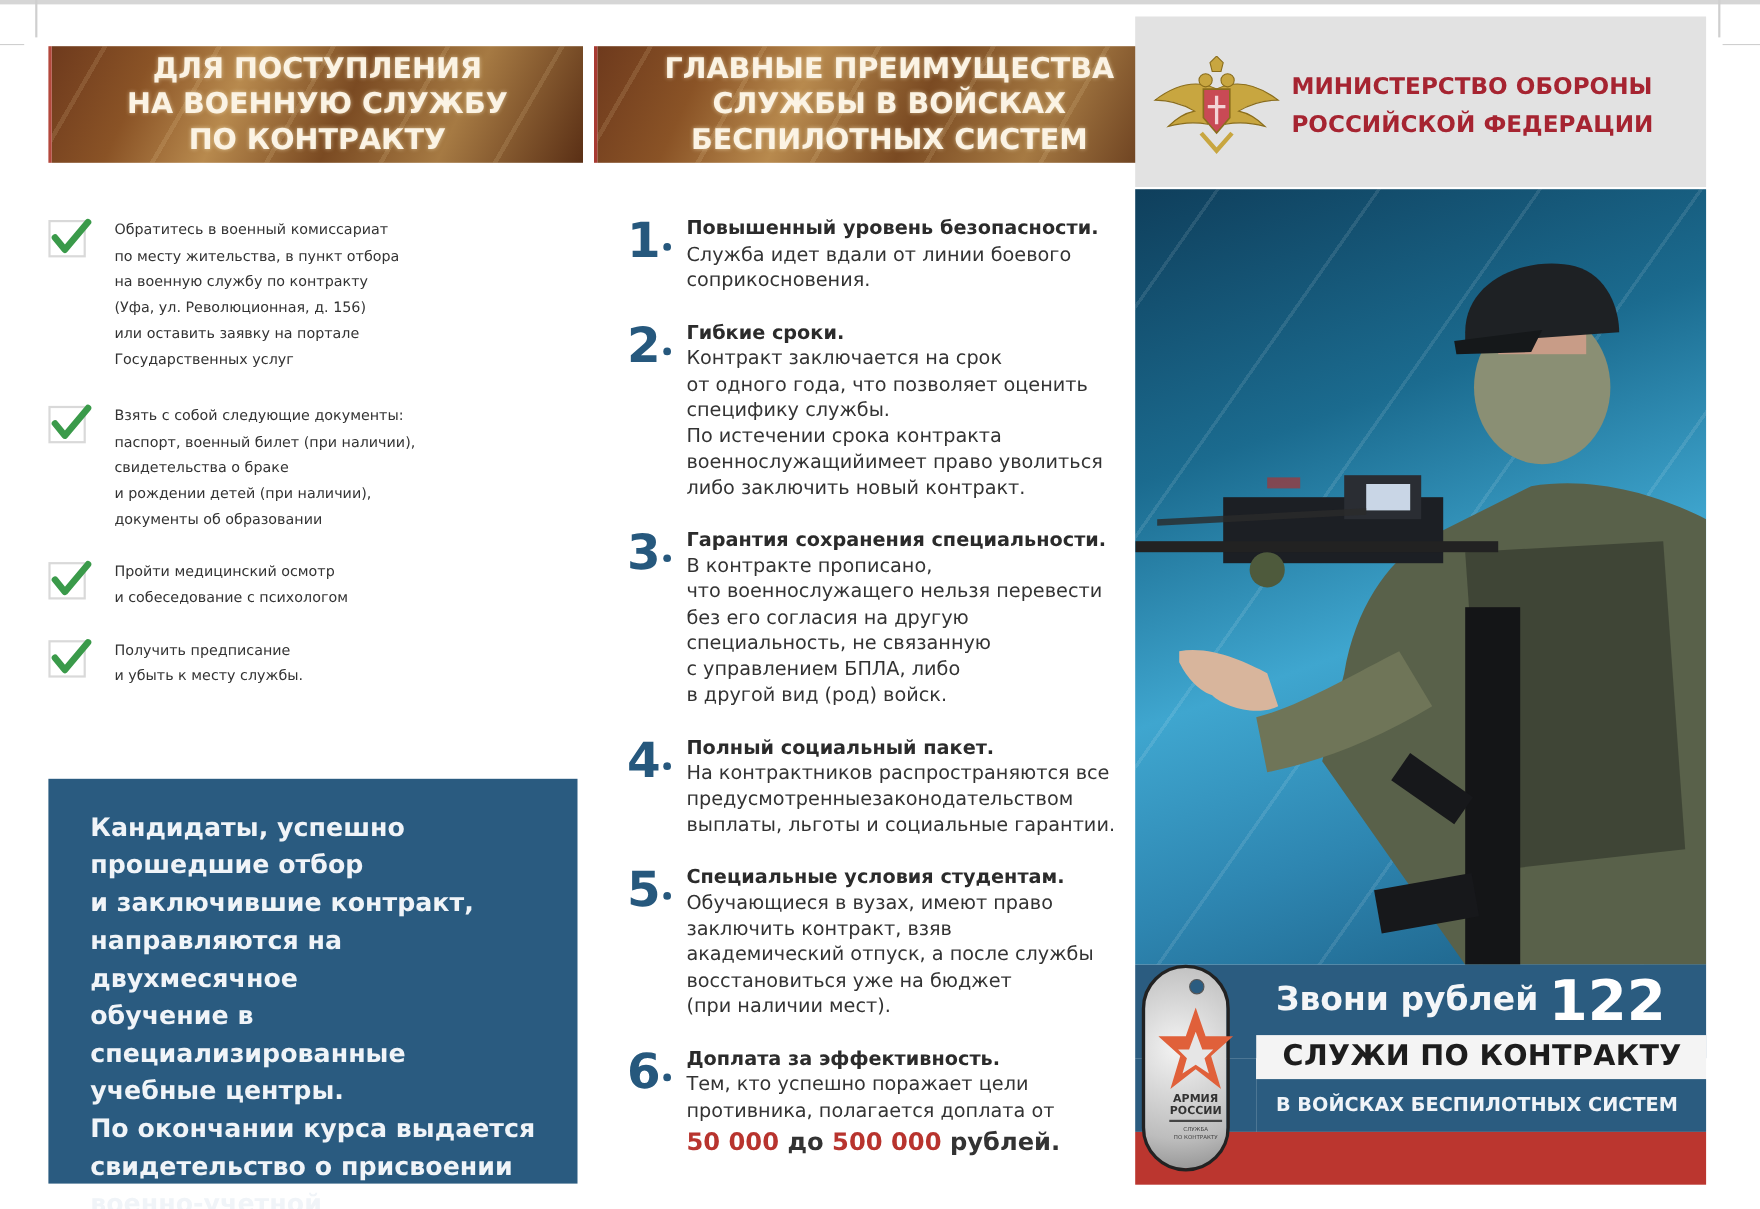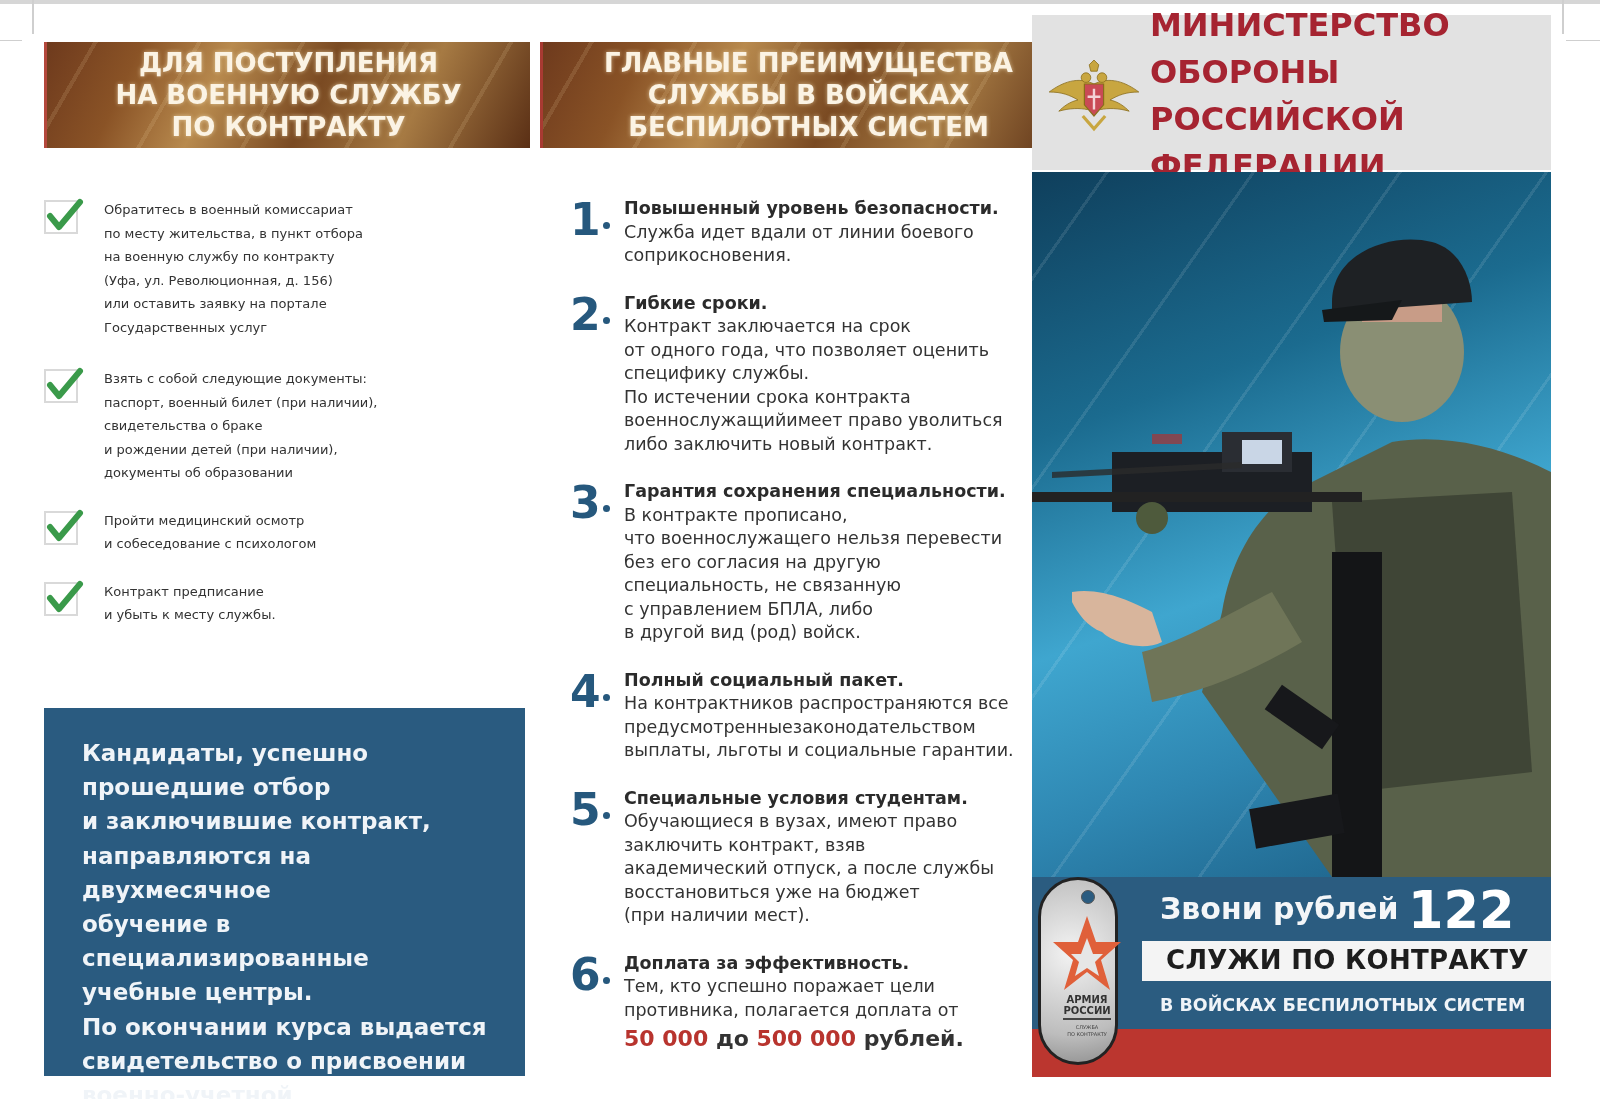--- a/index.html
+++ b/index.html
@@ -51,21 +51,21 @@
   .adv-money { font-size: 22px; font-weight: bold; color: #333; margin-top: 4px; }
   .adv-money .red { color: #b8342e; }
 
   .right-panel { position: absolute; left: 1032px; top: 15px; width: 519px; height: 1062px; }
   .ministry {
     position: absolute; left: 0; top: 0; width: 519px; height: 155px; background: #e2e2e2;
     display: flex; align-items: center;
   }
   .emblem { width: 120px; height: 90px; margin-left: 14px; margin-top: 6px; }
   .ministry-text {
-    margin-left: 8px; margin-top: 6px; color: #a62431; font-weight: bold; font-size: 32px; line-height: 47px; white-space: pre-line;
+    margin-left: 8px; margin-top: 6px; color: #a62431; font-weight: bold; font-size: 21px; line-height: 35px; white-space: pre-line;
   }
   .photo {
     position: absolute; left: 0; top: 157px; width: 519px; height: 705px;
     background: linear-gradient(160deg, #0f3f5c 0%, #1b6b8f 30%, #3fa6cf 55%, #2e86b1 75%, #1a5a80 100%);
     overflow: hidden;
   }
   .photo::before {
     content: ""; position: absolute; inset: 0;
     background: repeating-linear-gradient(125deg, rgba(255,255,255,0) 0 60px, rgba(255,255,255,0.10) 60px 63px, rgba(255,255,255,0) 63px 120px);
   }
@@ -142,21 +142,21 @@
     </div>
     <div class="check-text">Пройти медицинский осмотр
 и собеседование с психологом</div>
   </div>
   <div class="check-item">
     <div class="check-box">
       <svg width="40" height="40" viewBox="0 0 40 40">
           <path d="M6 20 L15 31 L36 6" stroke="#3a9a4a" stroke-width="6" fill="none" stroke-linecap="round" stroke-linejoin="round"></path>
         </svg>
     </div>
-    <div class="check-text">Контракт предписание
+    <div class="check-text">Получить предписание
 и убыть к месту службы.</div>
   </div>
 </div>
 
 <div class="blue-box">Кандидаты, успешно
 прошедшие отбор
 и заключившие контракт,
 направляются на двухмесячное
 обучение в специализированные
 учебные центры.

